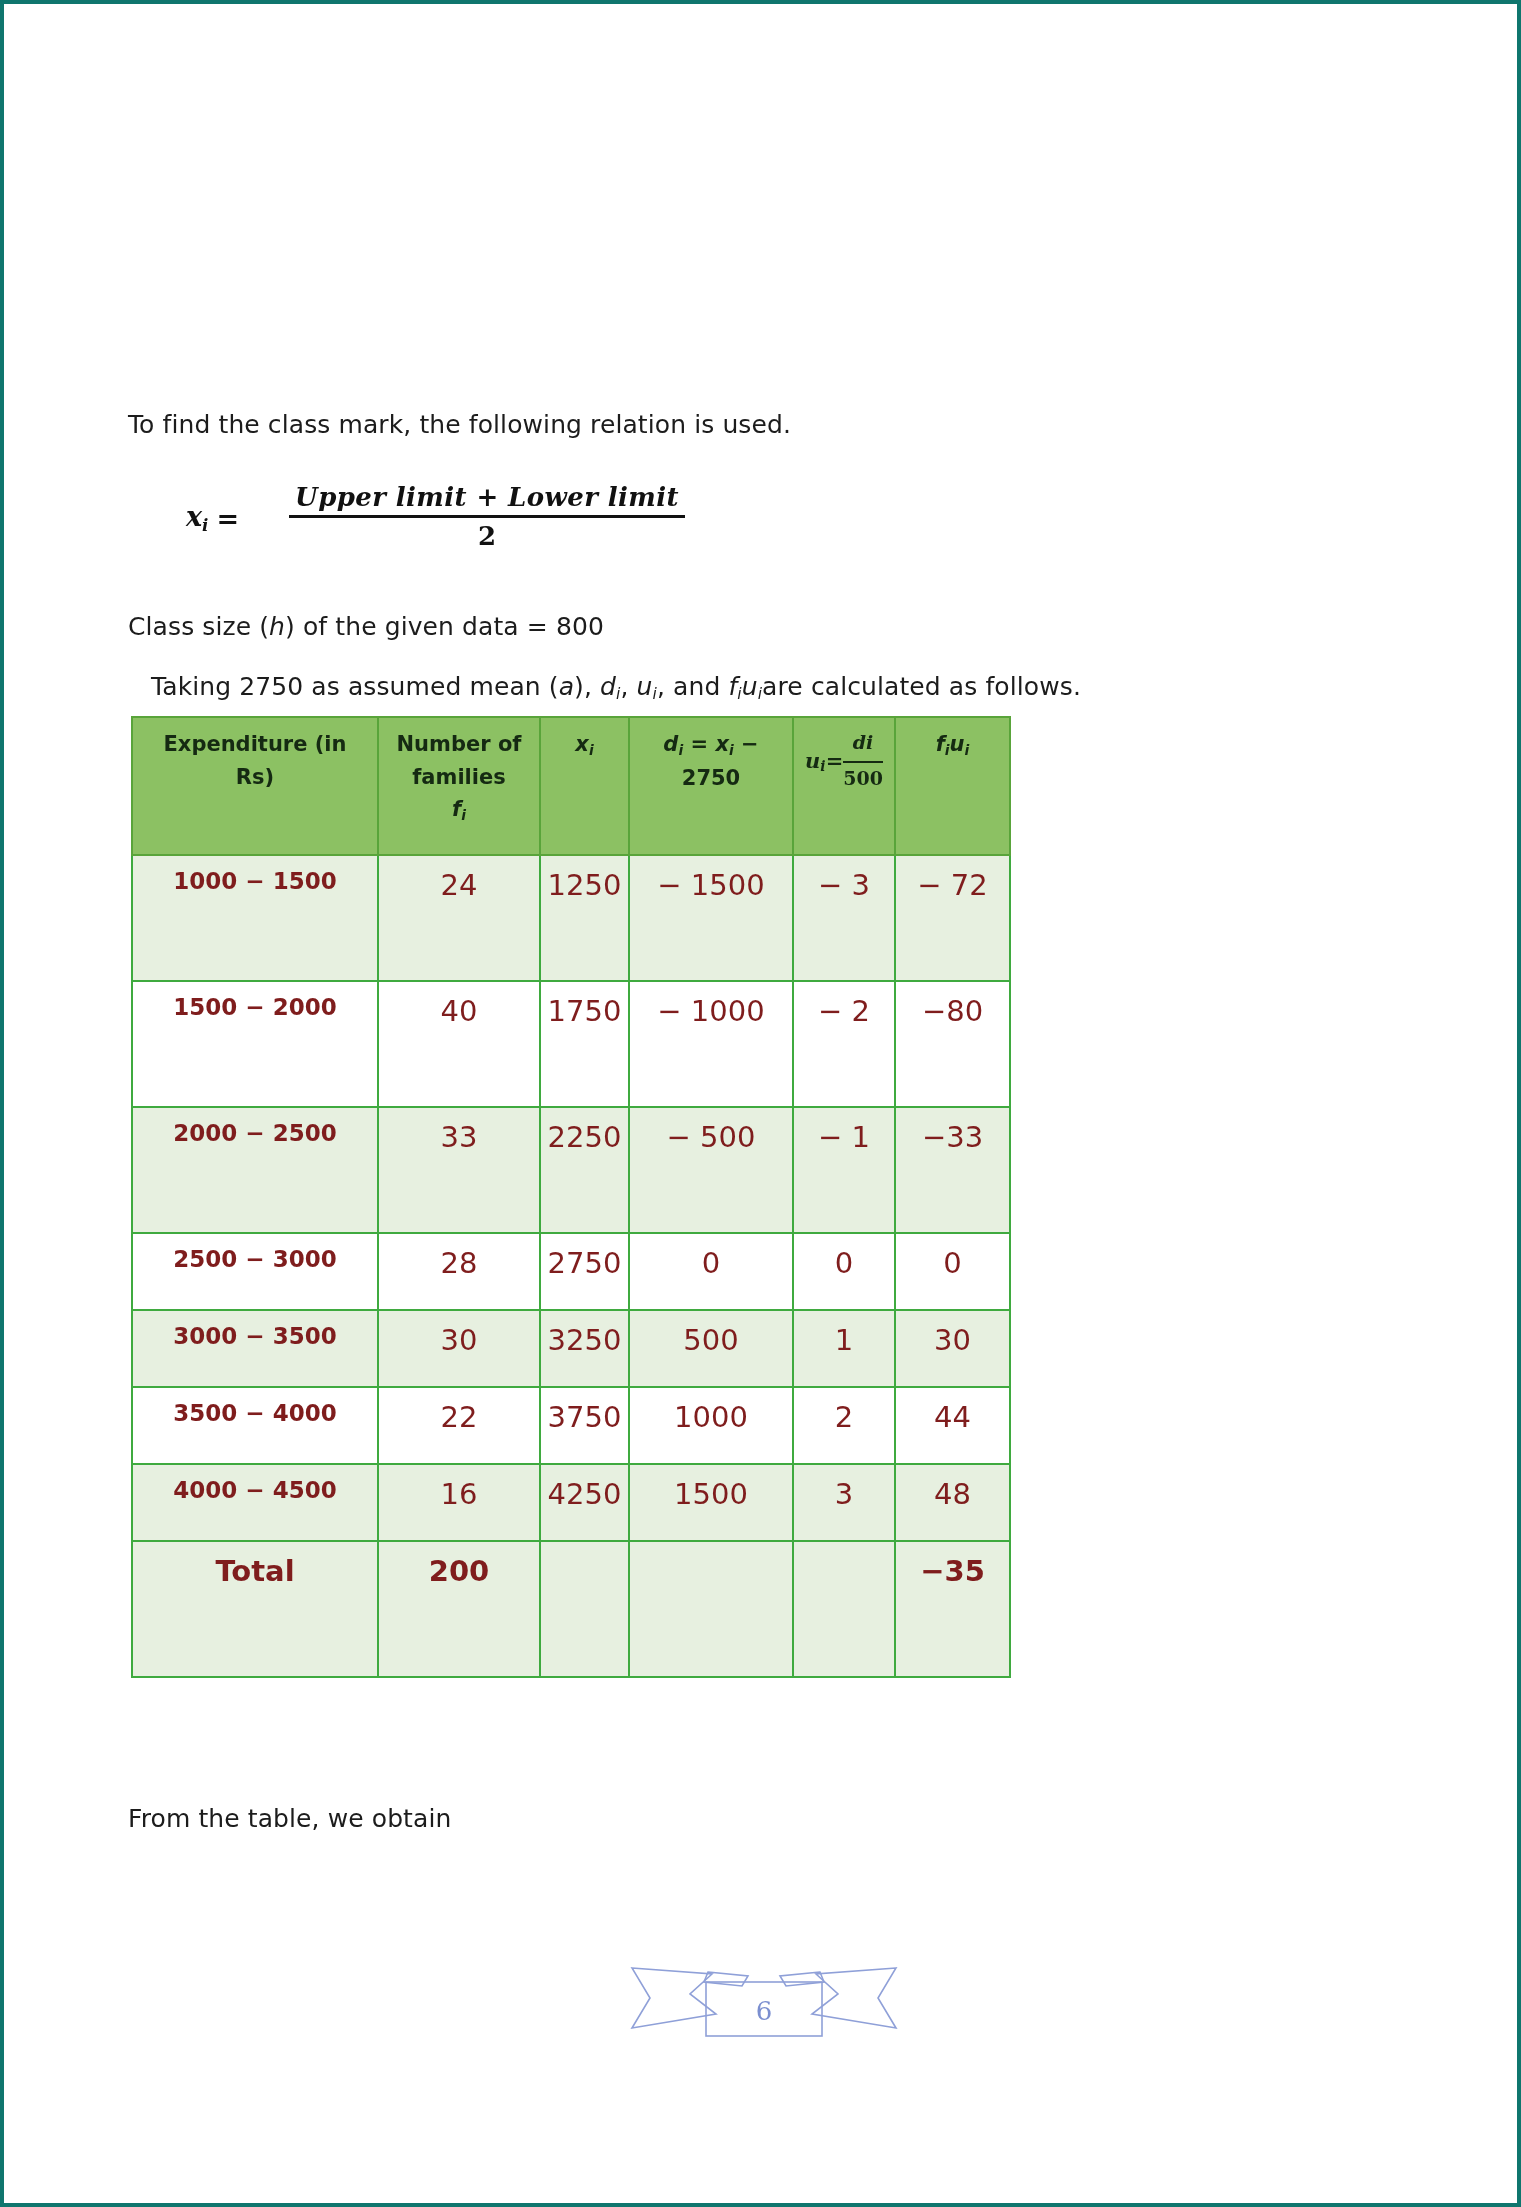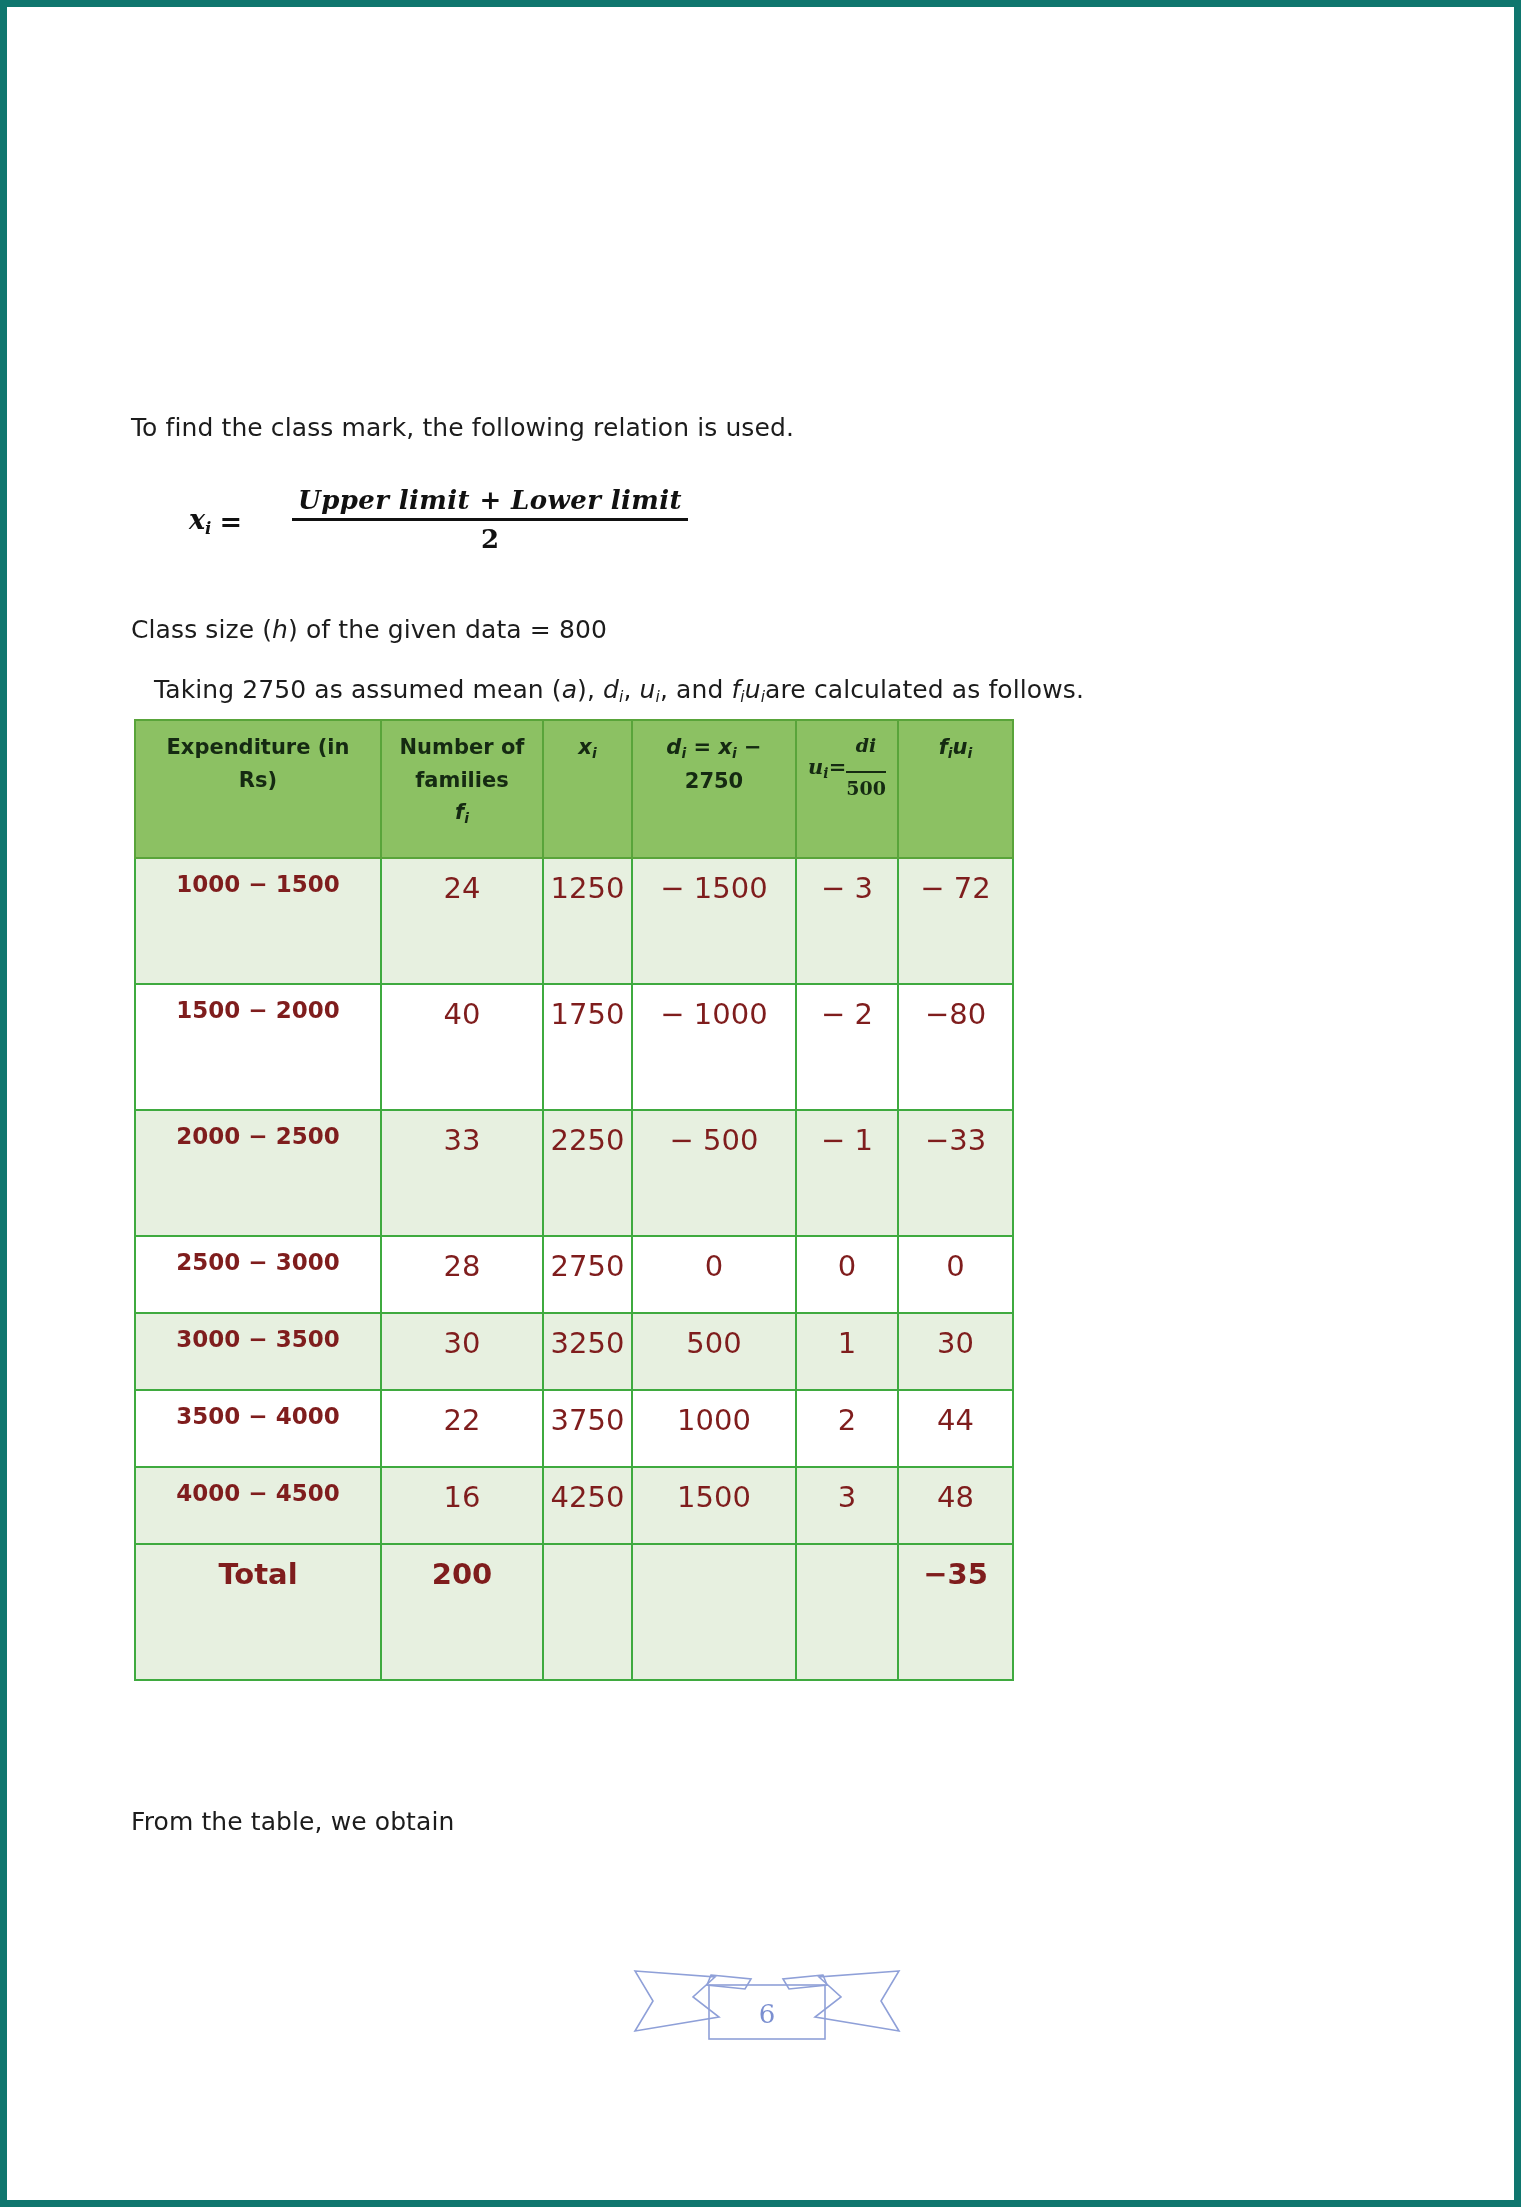--- a/index.html
+++ b/index.html
@@ -13,21 +13,21 @@
     font-family: "DejaVu Sans", sans-serif;
     overflow: hidden;
   }
 
   
   #page {
     position: relative;
     width: 1521px;
     height: 2207px;
     box-sizing: border-box;
-    border: 7px solid #0f766e;
+    border: 4px solid #0f766e;
     background: #ffffff;
   }
 
   #content {
     position: absolute;
     left: 0;
     top: 0;
     width: 100%;
     height: 100%;
   }
@@ -138,21 +138,21 @@
   }
   #stat-table thead th .it { font-style: italic; }
 
   .hdr-frac {
     display: inline-flex;
     flex-direction: column;
     align-items: center;
     vertical-align: middle;
     font-family: "DejaVu Serif", serif;
   }
-  .hdr-frac .num { font-size: 19px; font-style: italic; padding: 0 4px 11px 4px; }
+  .hdr-frac .num { font-size: 19px; font-style: italic; padding: 0 4px 4px 4px; }
   .hdr-frac .bar { width: 100%; height: 2px; background: #152a12; }
   .hdr-frac .den { font-size: 19px; padding-top: 1px; }
   .hdr-u {
     font-family: "DejaVu Serif", serif;
     font-style: italic;
     font-size: 21px;
     vertical-align: middle;
   }
 
   #stat-table tbody td {

